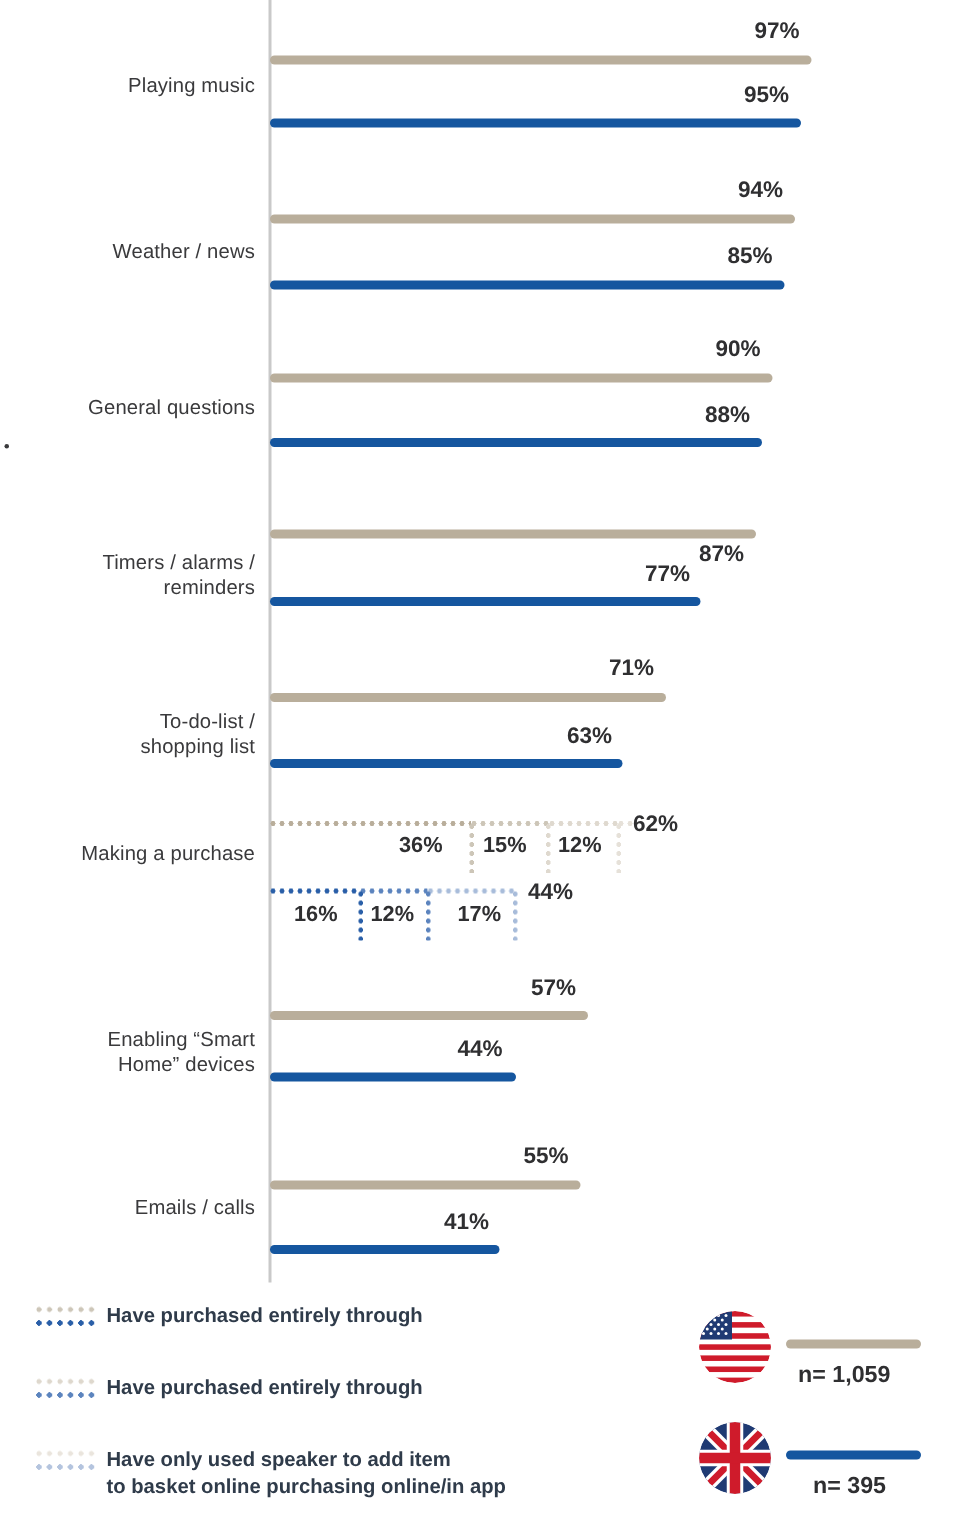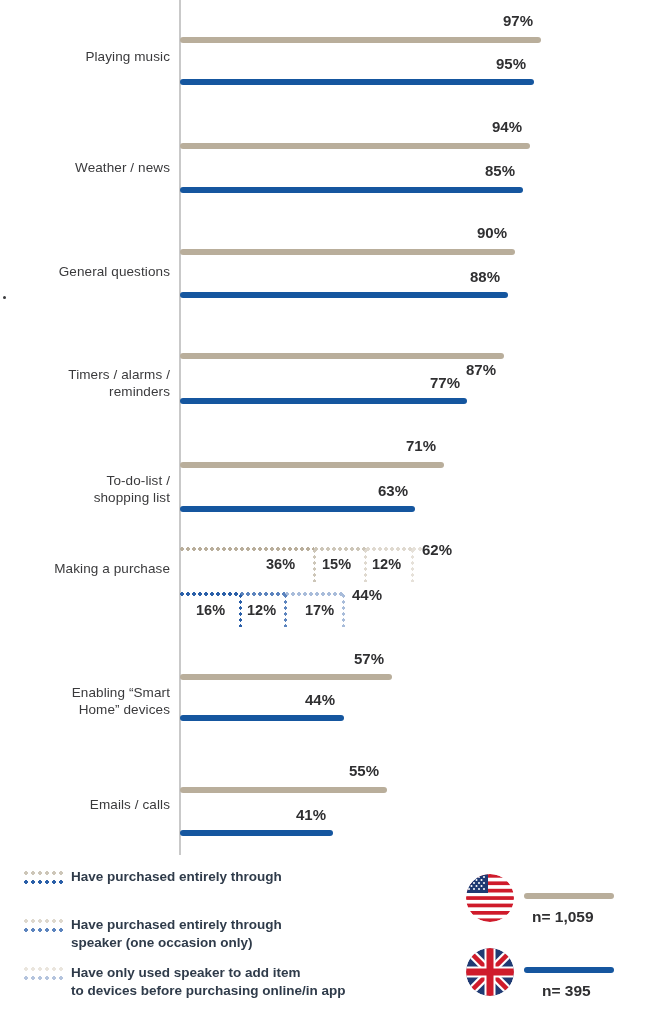--- a/index.html
+++ b/index.html
@@ -278,32 +278,31 @@
     </div>
   </div>
 
   <div class="legend-row" style="top:56px;">
     <div class="legend-swatch">
       <div class="swatch-line top" style="background-image:radial-gradient(circle at 2px 2px, #ded8cd 1.6px, transparent 1.8px);"></div>
       <div class="swatch-line bot" style="background-image:radial-gradient(circle at 2px 2px, #5c84be 1.7px, transparent 1.9px);"></div>
     </div>
     <div class="legend-text">
       <div>Have purchased entirely through</div>
-      <div>speaker (one occasion only)</div>
     </div>
   </div>
 
   <div class="legend-row" style="top:104px;">
     <div class="legend-swatch">
       <div class="swatch-line top" style="background-image:radial-gradient(circle at 2px 2px, #eae5dd 1.6px, transparent 1.8px);"></div>
       <div class="swatch-line bot" style="background-image:radial-gradient(circle at 2px 2px, #b4c4de 1.7px, transparent 1.9px);"></div>
     </div>
     <div class="legend-text">
       <div>Have only used speaker to add item</div>
-      <div>to devices before purchasing online/in app</div>
+      <div>to basket online purchasing online/in app</div>
     </div>
   </div>
 
   <div class="flag-row" style="left:466px;top:14px;">
     <div class="flag">
       <svg width="48" height="48" viewBox="0 0 48 48">
         <defs>
             <clipPath id="cUS">
               <circle cx="24" cy="24" r="24"></circle>
             </clipPath>

